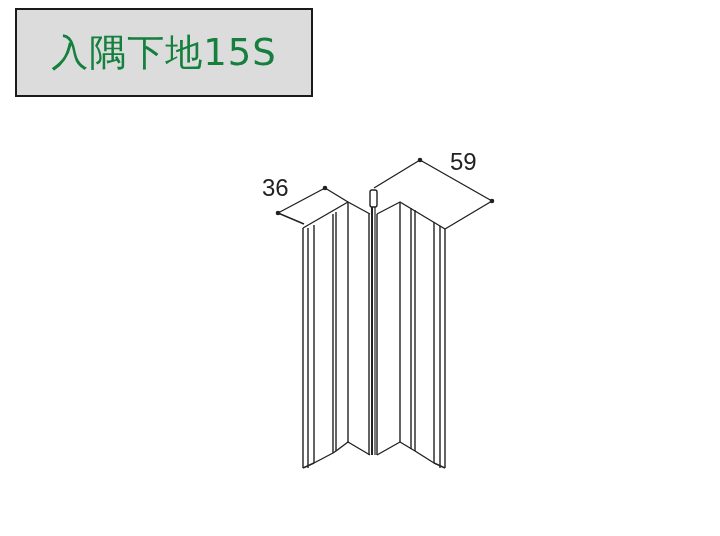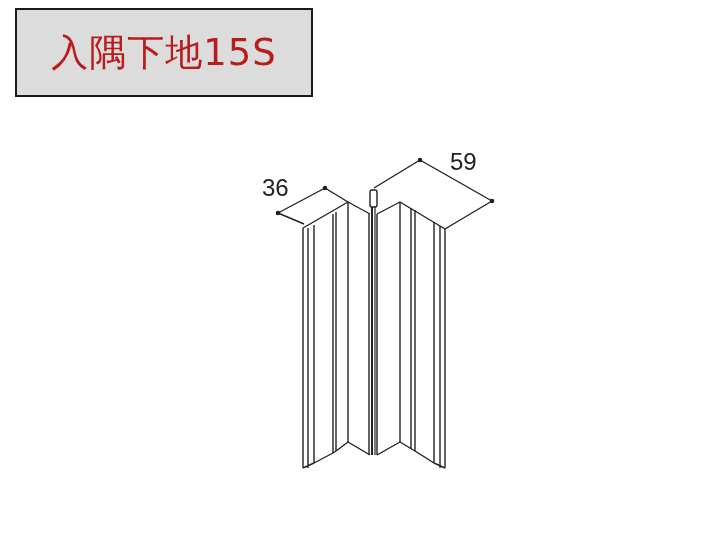--- a/index.html
+++ b/index.html
@@ -3,21 +3,21 @@
 <meta charset="utf-8">
 <style>
   html, body { margin: 0; padding: 0; background: #ffffff; }
   body { width: 720px; height: 536px; position: relative; overflow: hidden;
          font-family: "DejaVu Sans", "Liberation Sans", sans-serif; }
   .title-box {
     position: absolute; left: 15px; top: 8px; width: 298px; height: 89px;
     background: #dcdcdc; border: 2px solid #1a1a1a; box-sizing: border-box;
     display: flex; align-items: center; justify-content: center;
   }
-  .title-text { font-size: 37px; color: #b91c1c; letter-spacing: 1px; }
+  .title-text { font-size: 37px; color: #15803d; letter-spacing: 1px; }
   svg.drawing { position: absolute; left: 0; top: 0; }
   .dim { font-family: "Liberation Sans", "DejaVu Sans", sans-serif; font-size: 24px; fill: #222222; }
 </style>
 </head>
 <body>
 
 <div class="title-box">
   <span class="title-text">入隅下地15S</span>
 </div>
 

